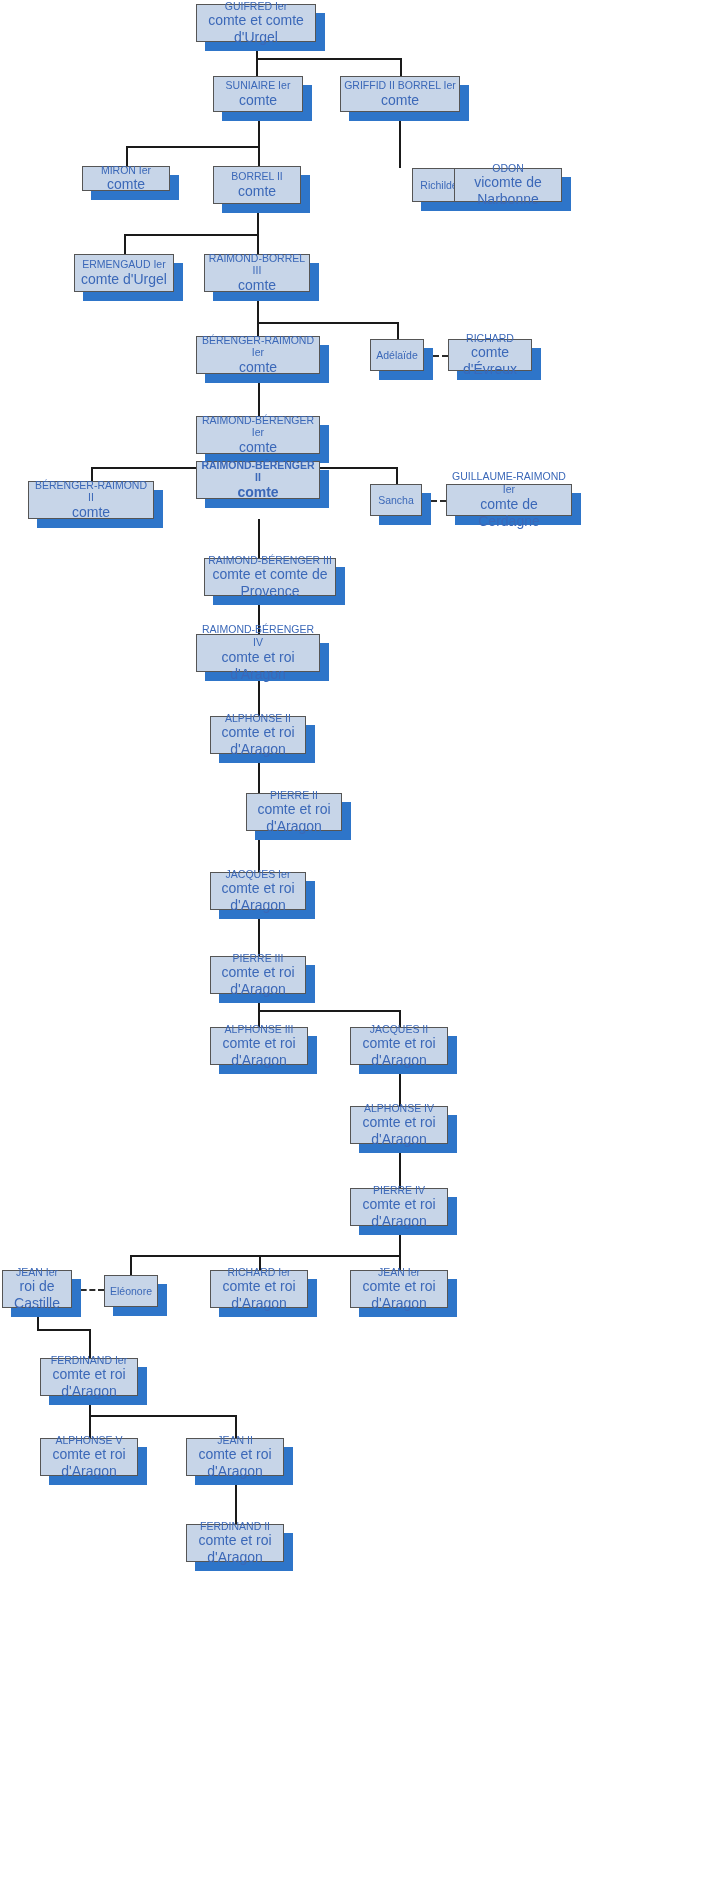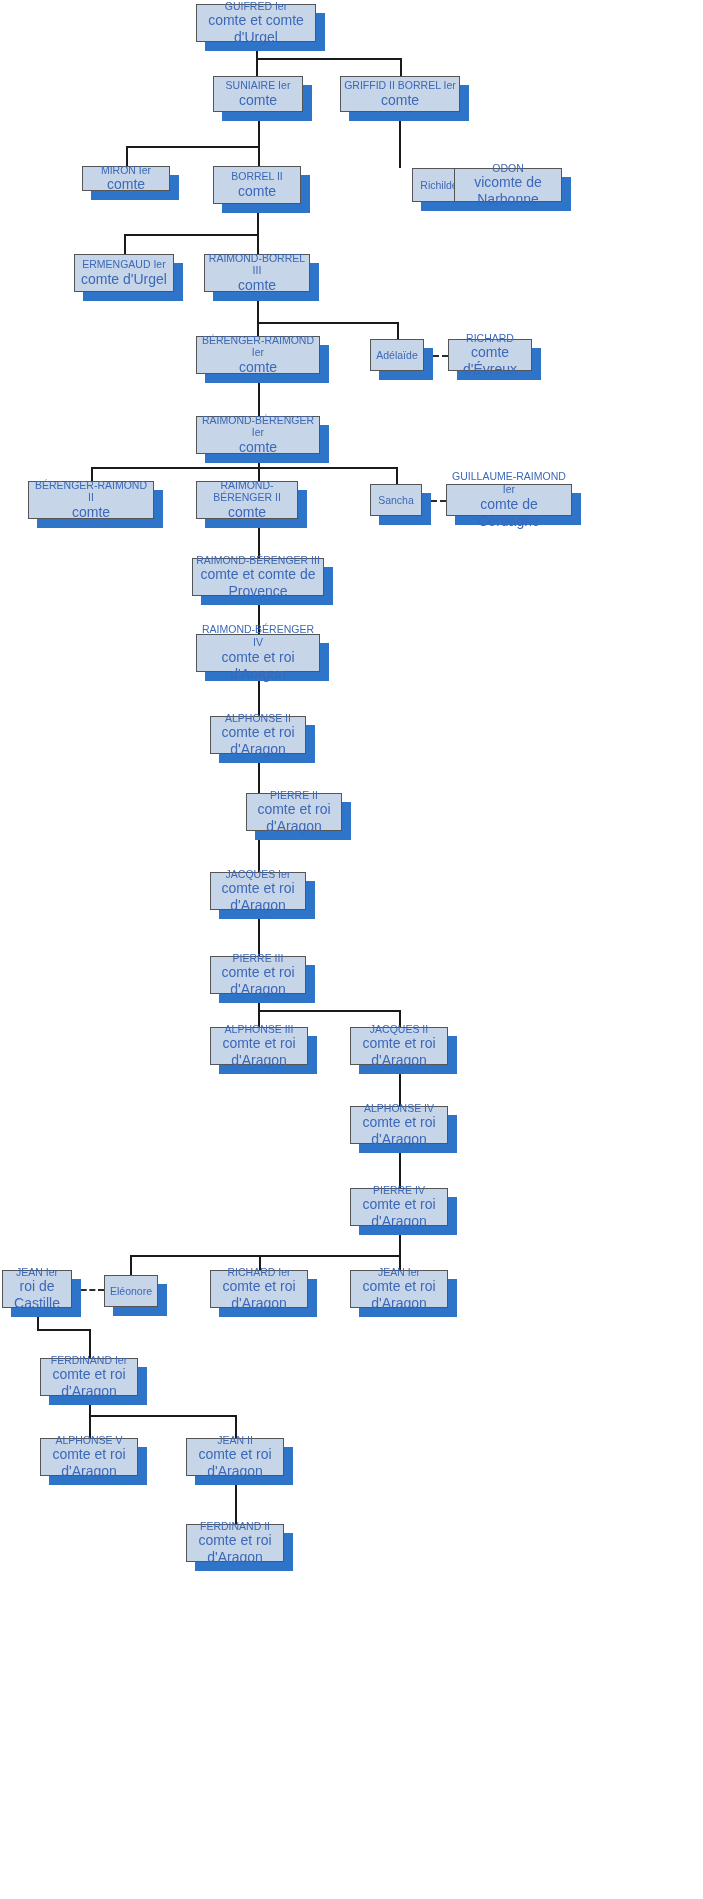--- a/index.html
+++ b/index.html
@@ -159,41 +159,41 @@
         <div class="t2">comte</div>
       </div>
     </div>
     <div class="node" style="left: 28px; top: 481px; width: 126px; height: 38px;">
       <div class="shadow"></div>
       <div class="body">
         <div class="t1">BÉRENGER-RAIMOND II</div>
         <div class="t2">comte</div>
       </div>
     </div>
-    <div class="node" style="left: 196px; top: 481px; width: 102px; height: 38px;">
+    <div class="node" style="left: 196px; top: 461px; width: 124px; height: 38px; font-weight: bold;">
       <div class="shadow"></div>
       <div class="body">
         <div class="t1">RAIMOND-BÉRENGER II</div>
         <div class="t2">comte</div>
       </div>
     </div>
     <div class="node" style="left: 370px; top: 484px; width: 52px; height: 32px;">
       <div class="shadow"></div>
       <div class="body">
         <div class="t1">Sancha</div>
       </div>
     </div>
     <div class="node" style="left: 446px; top: 484px; width: 126px; height: 32px;">
       <div class="shadow"></div>
       <div class="body">
         <div class="t1">GUILLAUME-RAIMOND Ier</div>
         <div class="t2">comte de Cerdagne</div>
       </div>
     </div>
-    <div class="node" style="left: 192px; top: 558px; width: 132px; height: 38px; padding-left: 12px;">
+    <div class="node" style="left: 204px; top: 558px; width: 132px; height: 38px; padding-left: 12px;">
       <div class="shadow"></div>
       <div class="body">
         <div class="t1">RAIMOND-BÉRENGER III</div>
         <div class="t2">comte et comte de Provence</div>
       </div>
     </div>
     <div class="node" style="left: 196px; top: 634px; width: 124px; height: 38px;">
       <div class="shadow"></div>
       <div class="body">
         <div class="t1">RAIMOND-BÉRENGER IV</div>

